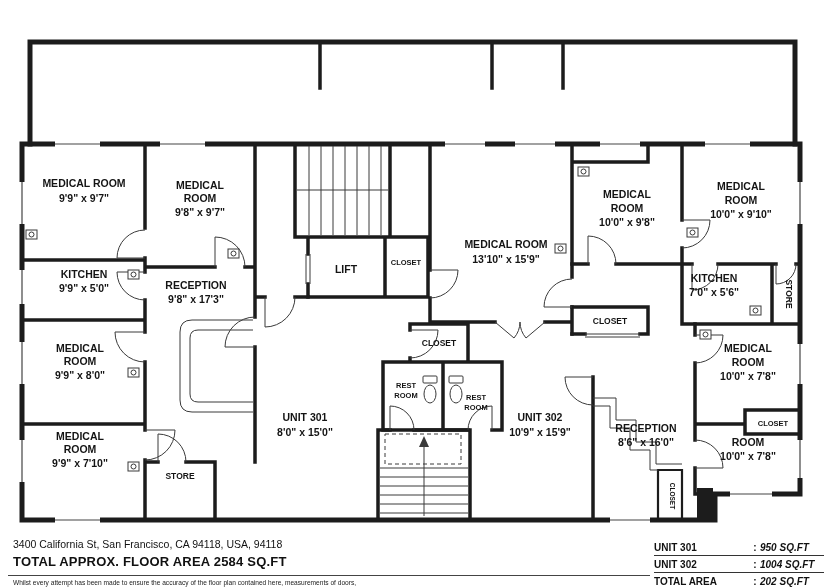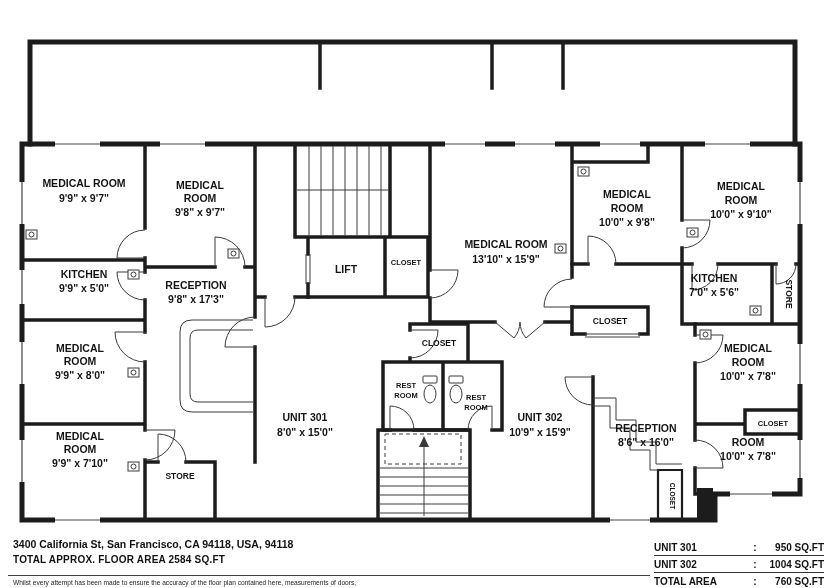--- a/index.html
+++ b/index.html
@@ -16,30 +16,30 @@
   .winbg{fill:#ffffff;stroke:none;}
   .fixture{stroke:#3a3a3a;stroke-width:1;fill:#ffffff;}
   .dash{stroke:#3a3a3a;stroke-width:1;fill:none;stroke-dasharray:4 3;}
   .solidblk{fill:#1c1c1c;stroke:none;}
   text{font-family:"Liberation Sans",sans-serif;font-weight:bold;fill:#141414;}
   .t11{font-size:10.5px;text-anchor:middle;}
   .t9{font-size:8.5px;text-anchor:middle;}
   .t8{font-size:7.5px;text-anchor:middle;}
   .t7{font-size:6.5px;text-anchor:middle;}
   
-  .address{position:absolute;left:13px;top:506px;font-size:10.5px;font-weight:bold;}
-  .arealine{position:absolute;left:13px;top:522px;font-size:10px;font-weight:bold;letter-spacing:.2px;}
+  .address{position:absolute;left:13px;top:506px;font-size:10.5px;font-weight:normal;}
+  .arealine{position:absolute;left:13px;top:522px;font-size:13px;font-weight:bold;letter-spacing:.2px;}
   .sepline{position:absolute;left:8px;top:543px;width:642px;border-top:1.2px solid #444;height:0;}
   .disclaimer{position:absolute;left:13px;top:547px;font-size:6.6px;line-height:8px;font-weight:400;color:#222;}
   .areatable{position:absolute;left:654px;top:507px;width:170px;}
   .arow{display:grid;grid-template-columns:96px 10px 1fr;align-items:center;height:16px;
         font-size:10px;font-weight:bold;color:#111;}
   .arow.bord{border-bottom:1.4px solid #333;}
   .arow .sep{text-align:center;}
-  .arow .val{text-align:right;}
+  .arow .val{font-style:italic;}
 </style>
 </head>
 <body>
 
 <div class="page">
 
   <svg width="832" height="502" viewBox="0 0 832 502">
 
     <g>
       <path class="wx" d="M30,10 H795 M30,10 V112 M795,10 V112"></path>
@@ -277,21 +277,21 @@
       <span class="val">950 SQ.FT</span>
     </div>
     <div class="arow bord">
       <span>UNIT 302</span>
       <span class="sep">:</span>
       <span class="val">1004 SQ.FT</span>
     </div>
     <div class="arow bord">
       <span>TOTAL AREA</span>
       <span class="sep">:</span>
-      <span class="val">760 SQ.FT</span>
+      <span class="val">202 SQ.FT</span>
     </div>
     <div class="arow">
       <span>TOTAL AREA</span>
       <span class="sep">:</span>
       <span class="val">3198 SQ.FT</span>
     </div>
   </div>
 
 </div>
 

